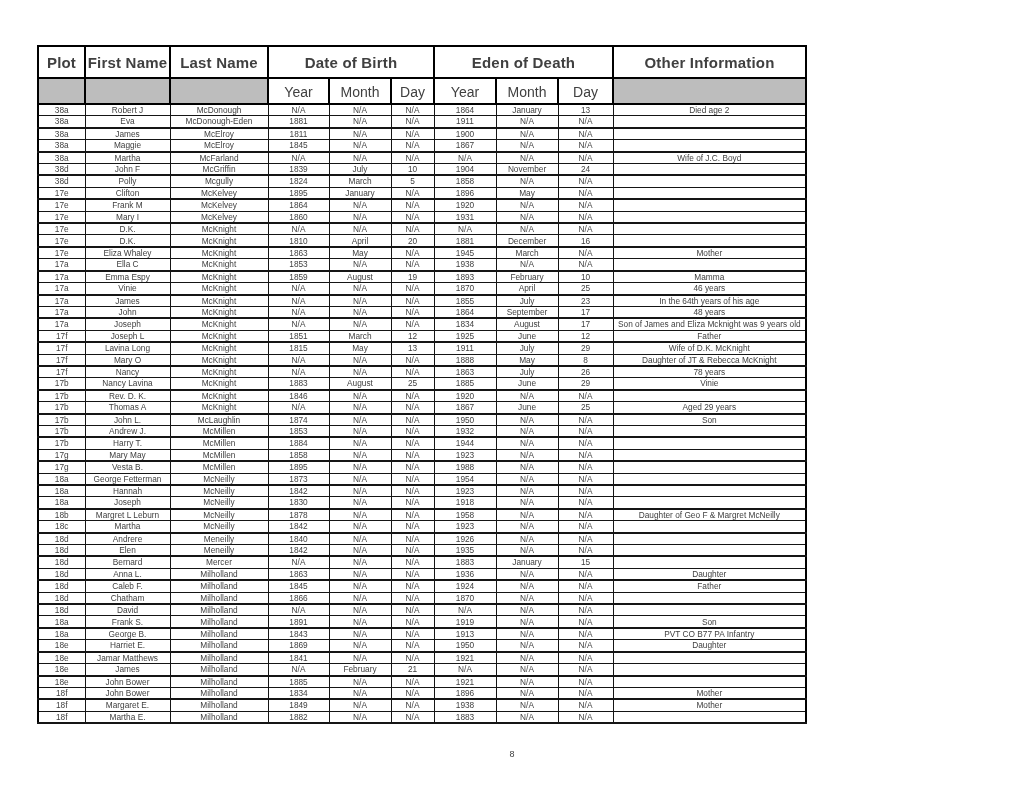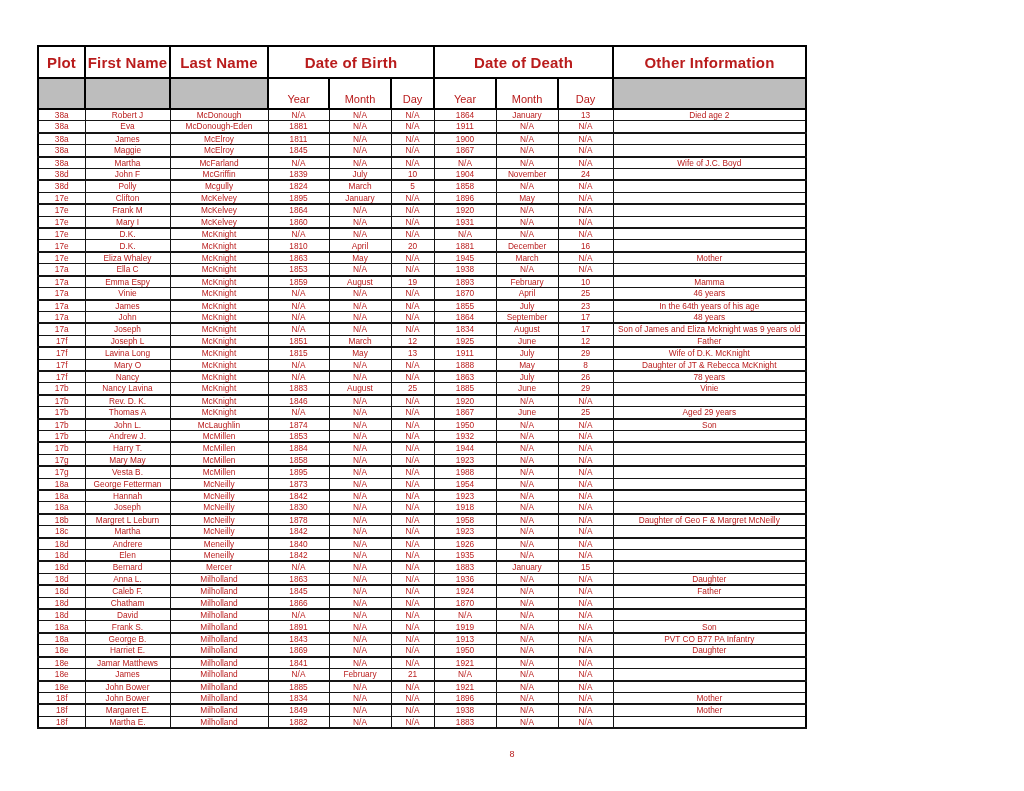--- a/index.html
+++ b/index.html
@@ -8,21 +8,21 @@
     --background: #ffffff;
   }
   * { margin: 0; padding: 0; box-sizing: border-box; }
   html, body { background: #ffffff; }
   .page {
     position: relative;
     width: 1024px;
     height: 791px;
     background: var(--background, #ffffff);
     font-family: "Liberation Sans", sans-serif;
-    color: #b91c1c;
+    color: #404040;
     overflow: hidden;
   }
   table.records {
     position: absolute;
     left: 37px;
     top: 45px;
     width: 768px;
     border-collapse: collapse;
     table-layout: fixed;
     border: 2px solid var(--border-color, #000);
@@ -33,22 +33,22 @@
   }
   thead tr.main-header th {
     height: 32px;
     font-size: 15px;
     font-weight: 600;
     text-align: center;
     vertical-align: middle;
     letter-spacing: 0.2px;
   }
   thead tr.sub-header td {
-    height: 31px;
-    font-size: 11px;
+    height: 26px;
+    font-size: 14px;
     font-weight: 400;
     text-align: center;
     vertical-align: bottom;
     padding-bottom: 3px;
   }
   thead tr.sub-header td.gray {
     background: var(--header-fill, #bdbdbd);
   }
   tbody td {
     border: 1px solid #151515;
@@ -88,21 +88,21 @@
       <col style="width:62px">
       <col style="width:55px">
       <col style="width:193px">
     </colgroup>
     <thead>
       <tr class="main-header">
         <th>Plot</th>
         <th>First Name</th>
         <th>Last Name</th>
         <th colspan="3">Date of Birth</th>
-        <th colspan="3">Date of Death</th>
+        <th colspan="3">Eden of Death</th>
         <th>Other Information</th>
       </tr>
       <tr class="sub-header">
         <td class="gray"></td>
         <td class="gray"></td>
         <td class="gray"></td>
         <td>Year</td>
         <td>Month</td>
         <td>Day</td>
         <td>Year</td>

